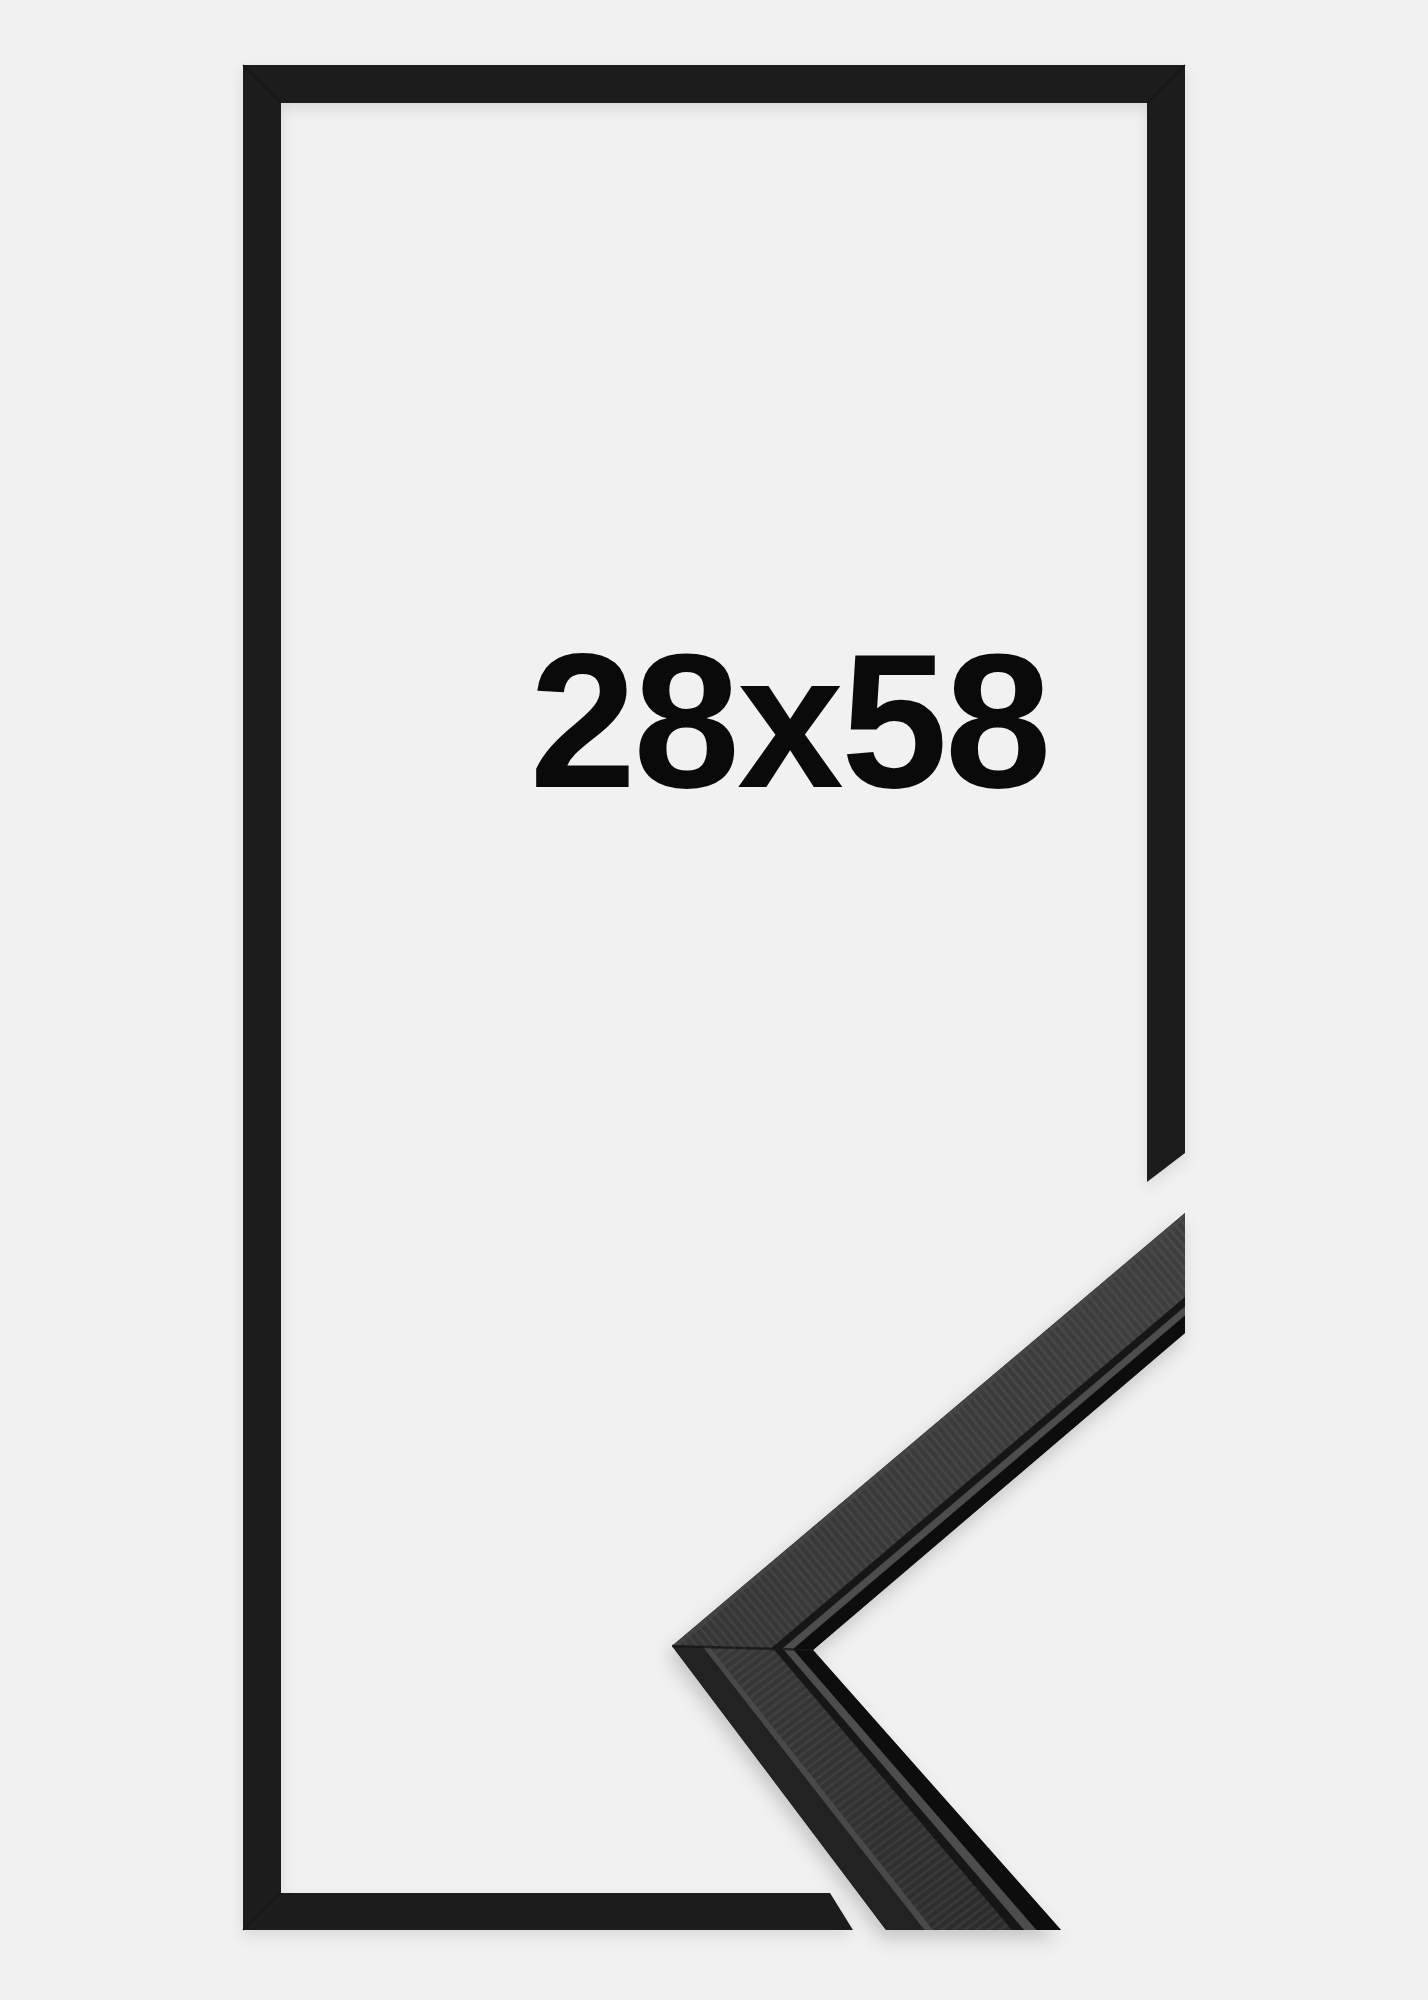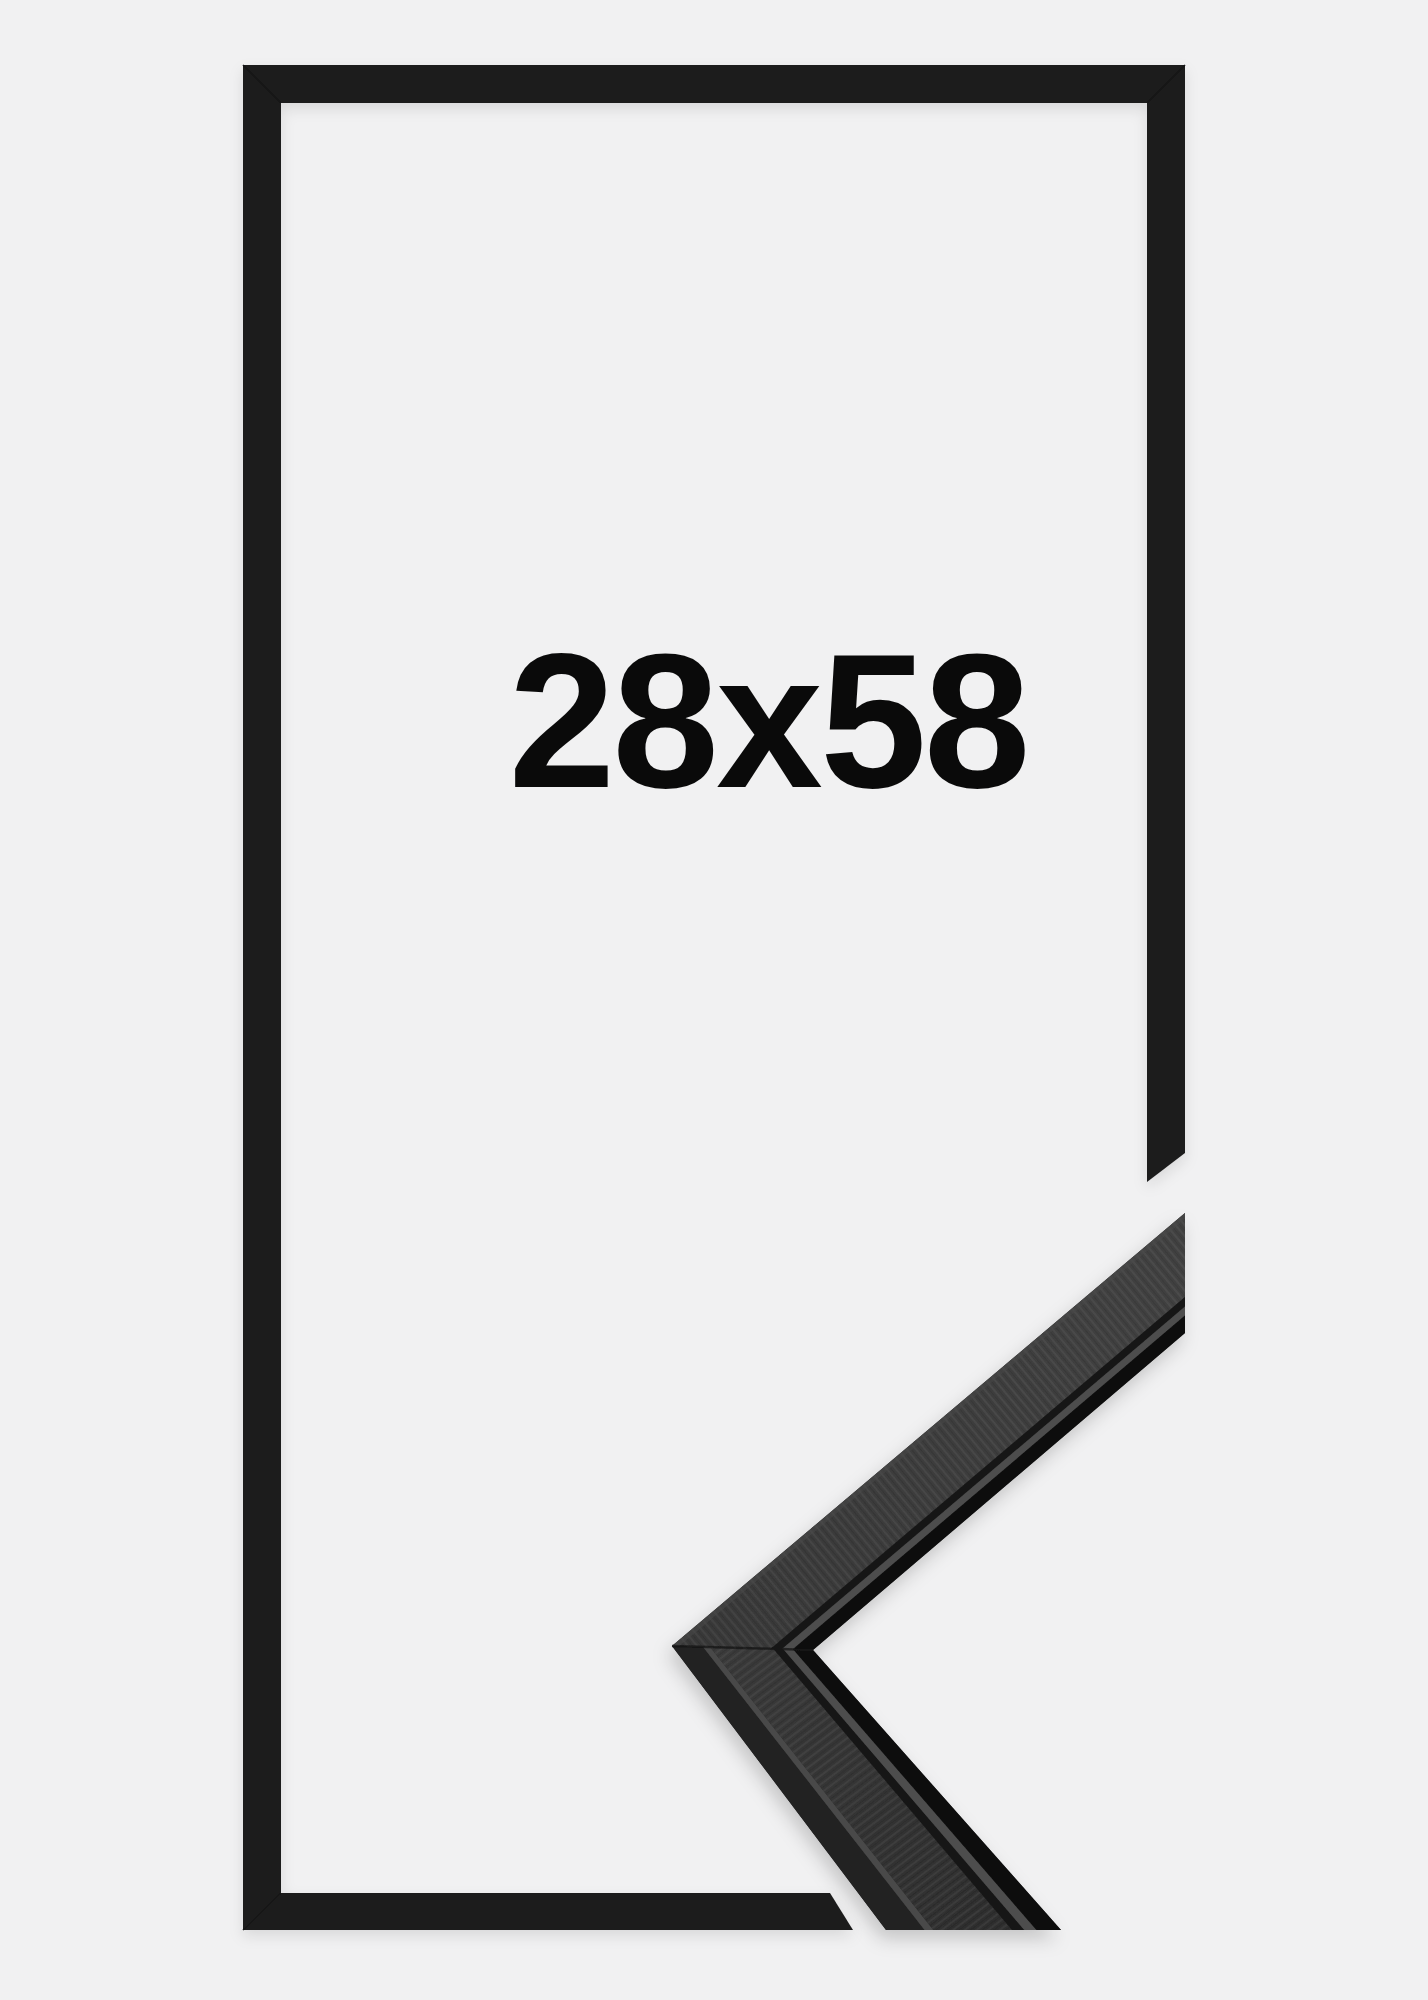--- a/index.html
+++ b/index.html
@@ -18,21 +18,21 @@
     font-family: "Liberation Sans", sans-serif;
   }
   .stage svg {
     position: absolute;
     left: 0;
     top: 0;
     display: block;
   }
   .size-label {
     position: absolute;
-    left: 232px;
+    left: 253px;
     top: 625px;
     width: 1072px;
     text-align: center;
     font-weight: 700;
     font-size: 192px;
     line-height: 192px;
     letter-spacing: -3px;
     color: var(--c-label, #0a0a0a);
     user-select: none;
   }

